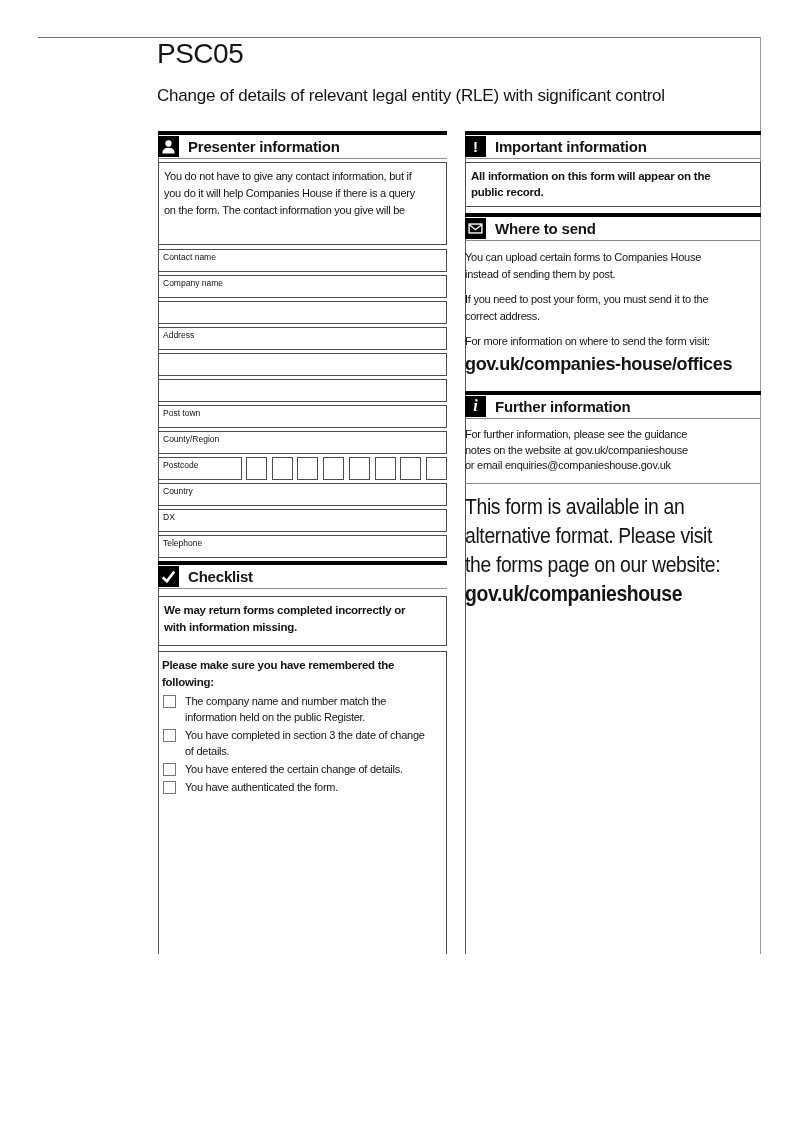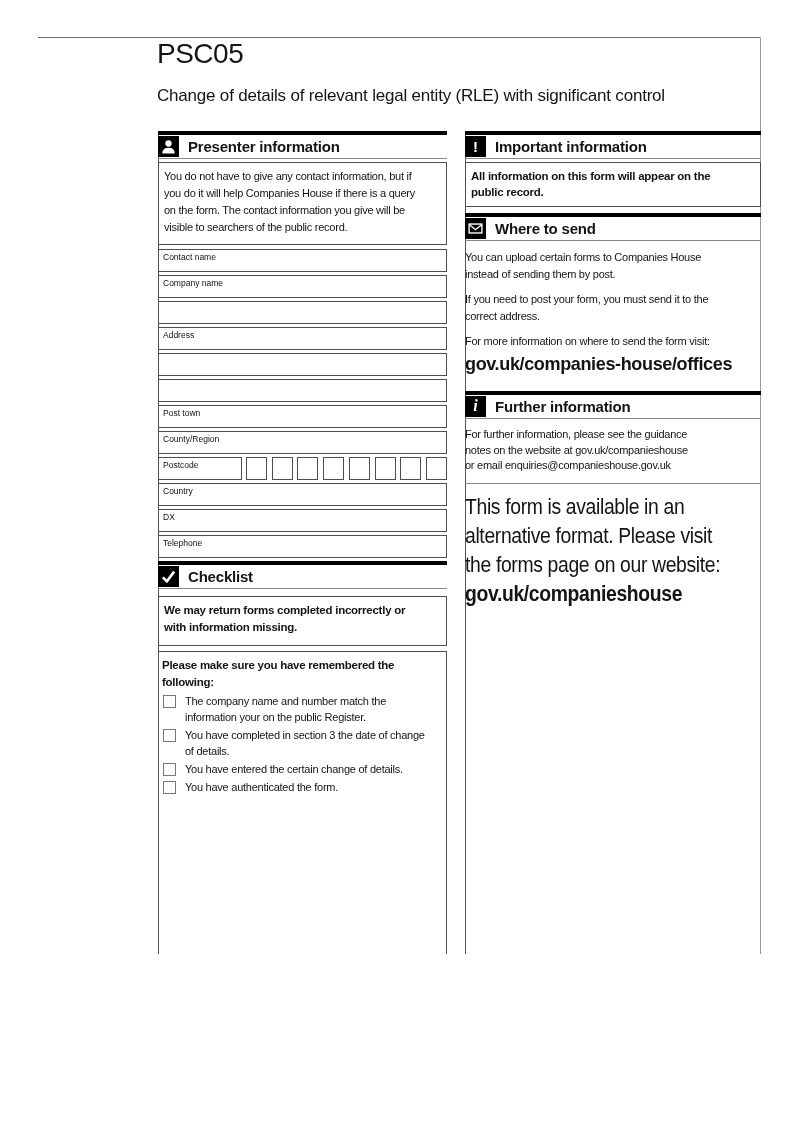--- a/index.html
+++ b/index.html
@@ -93,21 +93,20 @@
           <path d="M2.8 19 Q2.8 11.9 10.5 11.9 Q18.2 11.9 18.2 19 Z" fill="#fff"></path>
         </svg>
       </span>
       <span class="sec-title">Presenter information</span>
     </div>
 
     <div class="box bodytxt" id="intro-box">
       <div class="line">You do not have to give any contact information, but if</div>
       <div class="line">you do it will help Companies House if there is a query</div>
       <div class="line">on the form. The contact information you give will be</div>
-      <div class="line">visible to searchers of the public record.</div>
     </div>
 
     <div id="fields">
       <div class="field">
         <span class="field-label">Contact name</span>
       </div>
       <div class="field">
         <span class="field-label">Company name</span>
       </div>
       <div class="field">
@@ -173,21 +172,21 @@
     <div id="please-box">
       <div class="chk-intro">
         <div class="line">Please make sure you have remembered the</div>
         <div class="line">following:</div>
       </div>
 
       <div class="chk-item">
         <span class="chk-sq"></span>
         <span class="chk-lines">
           <div class="line">The company name and number match the</div>
-          <div class="line">information your on the public Register.</div>
+          <div class="line">information held on the public Register.</div>
         </span>
       </div>
       <div class="chk-item">
         <span class="chk-sq"></span>
         <span class="chk-lines">
           <div class="line">You have completed in section 3 the date of change</div>
           <div class="line">of details.</div>
         </span>
       </div>
       <div class="chk-item">

